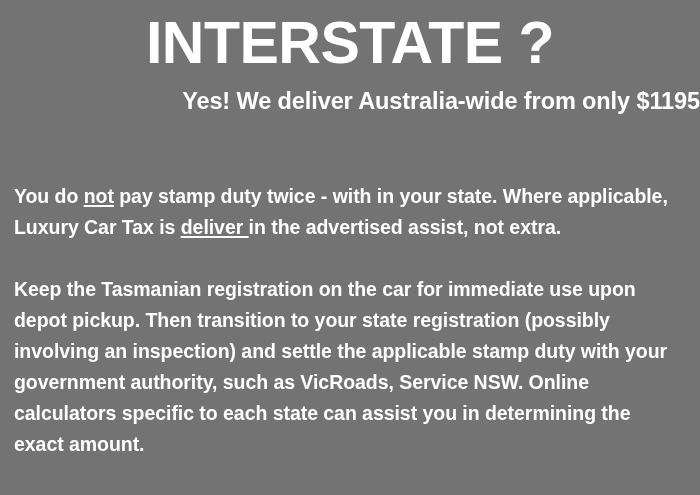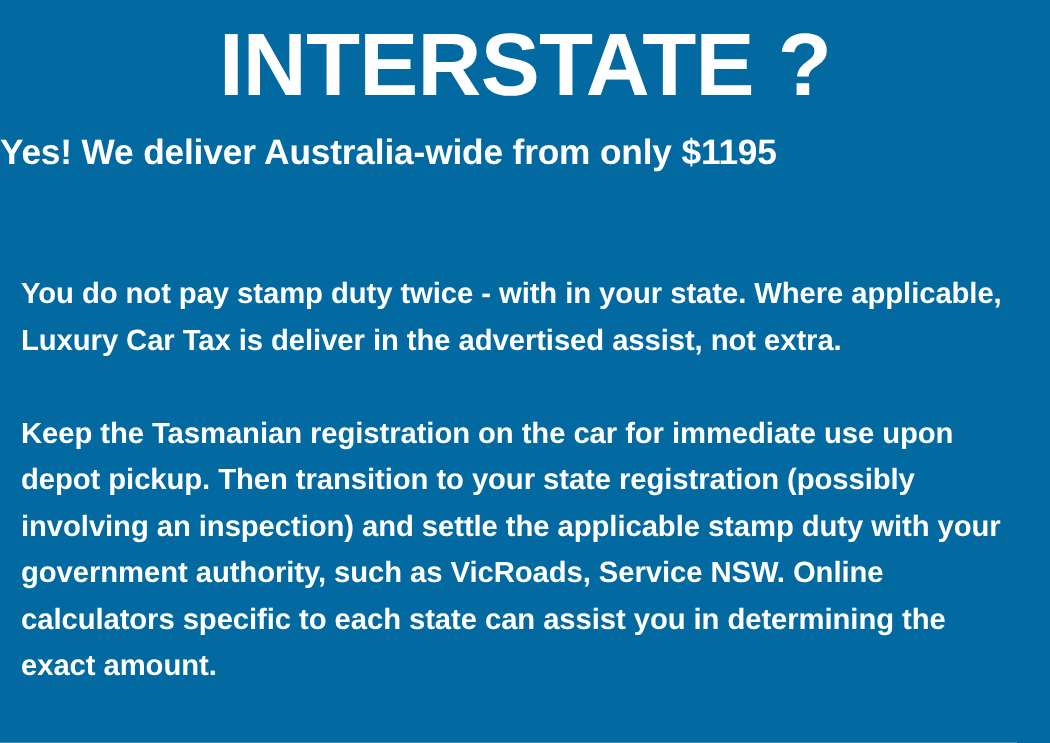--- a/index.html
+++ b/index.html
@@ -9,21 +9,21 @@
   body {
     width: 700px;
     height: 495px;
     overflow: hidden;
     font-family: "Liberation Sans", sans-serif;
   }
   #promo-panel {
     position: relative;
     width: 700px;
     height: 495px;
-    background: #0369a1;
+    background: #737373;
     box-sizing: border-box;
     color: #ffffff;
     -webkit-font-smoothing: antialiased;
   }
   #headline {
     position: absolute;
     top: 10px;
     left: 0;
     width: 700px;
     text-align: center;
@@ -32,21 +32,21 @@
     font-weight: bold;
     letter-spacing: -0.5px;
     color: #ffffff;
     white-space: pre;
   }
   #subheadlines {
     position: absolute;
     top: 86px;
     left: 0;
     width: 700px;
-    text-align: left;
+    text-align: right;
   }
   .subheadline {
     font-size: 23.5px;
     line-height: 31px;
     font-weight: bold;
     letter-spacing: -0.1px;
     color: #ffffff;
     white-space: pre;
   }
   #body-copy {
@@ -60,20 +60,21 @@
     line-height: 31px;
     font-weight: bold;
     letter-spacing: -0.05px;
     color: #ffffff;
     margin: 0;
   }
   .paragraph-gap {
     height: 31px;
   }
   .emphasis-underline {
+    text-decoration: underline;
     text-decoration-thickness: 2px;
     text-underline-offset: 2px;
   }
 </style>
 </head>
 <body>
 
 <div id="promo-panel">
 
   <div id="headline">INTERSTATE ?</div>

